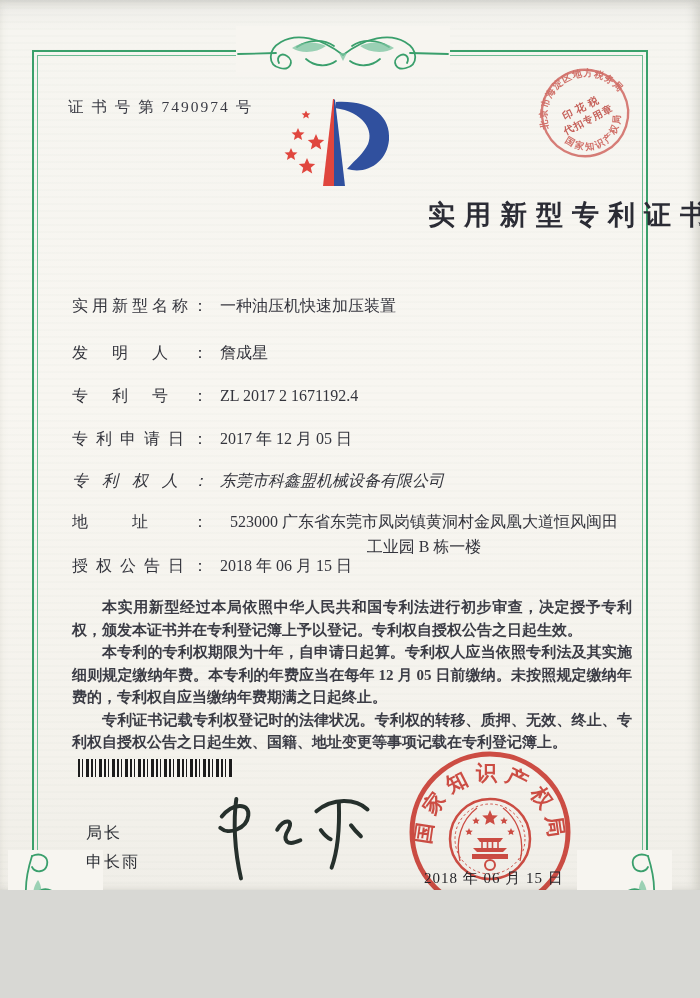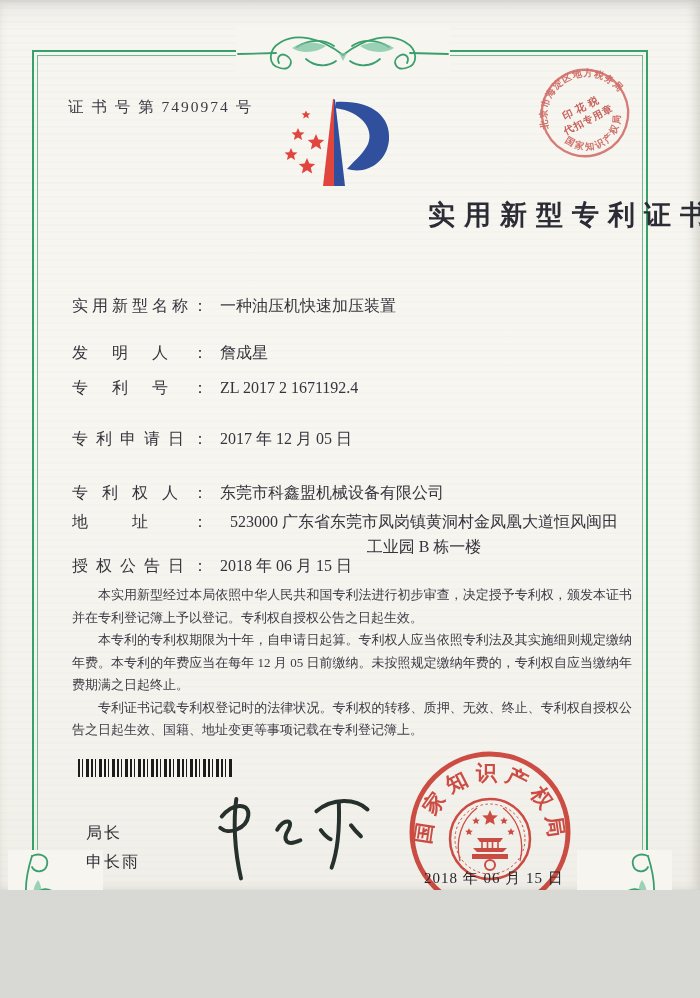--- a/index.html
+++ b/index.html
@@ -23,22 +23,22 @@
   .logo{ position:absolute; left:283px; top:96px; }
   .doc-title{ position:absolute; left:0; top:197px; width:100%; text-align:right;
     font-size:27px; font-weight:bold; letter-spacing:9px; color:#2b2c35; text-indent:9px;margin-left:16px; }
   .fields{ position:absolute; left:72px; top:0; width:562px; color:#34353d; font-size:16px; }
   .frow{ position:absolute; left:0; width:562px; line-height:25px; white-space:nowrap; }
   .flabel{ display:inline-block; width:136px; text-align:justify; text-align-last:justify; vertical-align:top; }
   .fvalue{ display:inline-block; margin-left:8px; vertical-align:top;text-align:center; }
   .fvalue.multiline{ white-space:normal; width:408px; }
   .grant-right{ position:absolute; left:318px; top:0; white-space:nowrap; }
   .grant-right .flabel2{ letter-spacing:1px; }
-  .paras{ position:absolute; left:72px; top:584px; width:560px; font-size:13px;
-    line-height:22.5px; color:#3b3c45; text-align:justify; }
+  .paras{ position:absolute; left:72px; top:596px; width:560px; font-size:15px;
+    line-height:22.5px; color:#3b3c45; text-align:justify;font-weight:bold; }
   .paras p{ text-indent:2em; margin:0; }
   .barcode{ position:absolute; left:78px; top:759px; width:155px; height:18px;
     background:repeating-linear-gradient(90deg,#1c1c1c 0 2px,#f6f4ef 2px 4px,#1c1c1c 4px 5px,#f6f4ef 5px 8px,#1c1c1c 8px 11px,#f6f4ef 11px 13px); }
   .official{ position:absolute; left:86px; top:818px; font-family:"Liberation Sans","DejaVu Sans",sans-serif;
     font-size:16px; color:#2e3036; line-height:29px; letter-spacing:2px; }
   .signature{ position:absolute; left:196px; top:788px; }
   .seal{ position:absolute; left:405px; top:747px; mix-blend-mode:multiply; opacity:.95; }
   .seal-date{ position:absolute; left:424px; top:869px; font-size:15px; color:#26262a; letter-spacing:1px; white-space:nowrap; }
   .tax-stamp{ position:absolute; left:536px; top:64px; mix-blend-mode:multiply; opacity:.9; }
   .page-footer{ position:absolute; left:32px; top:919px; width:616px; text-align:right;
@@ -147,29 +147,29 @@
 
   <div class="fields">
     <div class="frow" style="top:293px;">
       <span class="flabel">实用新型名称：</span>
       <span class="fvalue">一种油压机快速加压装置</span>
     </div>
     <div class="frow" style="top:340px;">
       <span class="flabel">发明人：</span>
       <span class="fvalue">詹成星</span>
     </div>
-    <div class="frow" style="top:375px;">
+    <div class="frow" style="top:383px;">
       <span class="flabel">专利号：</span>
       <span class="fvalue">ZL 2017 2 1671192.4</span>
     </div>
     <div class="frow" style="top:426px;">
       <span class="flabel">专利申请日：</span>
       <span class="fvalue">2017 年 12 月 05 日</span>
     </div>
-    <div class="frow" style="top:480px;">
+    <div class="frow" style="top:468px;font-style:italic;">
       <span class="flabel">专利权人：</span>
       <span class="fvalue">东莞市科鑫盟机械设备有限公司</span>
     </div>
     <div class="frow" style="top:509px;">
       <span class="flabel">地址：</span>
       <span class="fvalue multiline"><span>523000 广东省东莞市凤岗镇黄洞村金凤凰大道恒风闽田</span><br>
         <span>工业园 B 栋一楼</span></span>
     </div>
     <div class="frow" style="top:553px;">
       <span class="flabel">授权公告日：</span>

